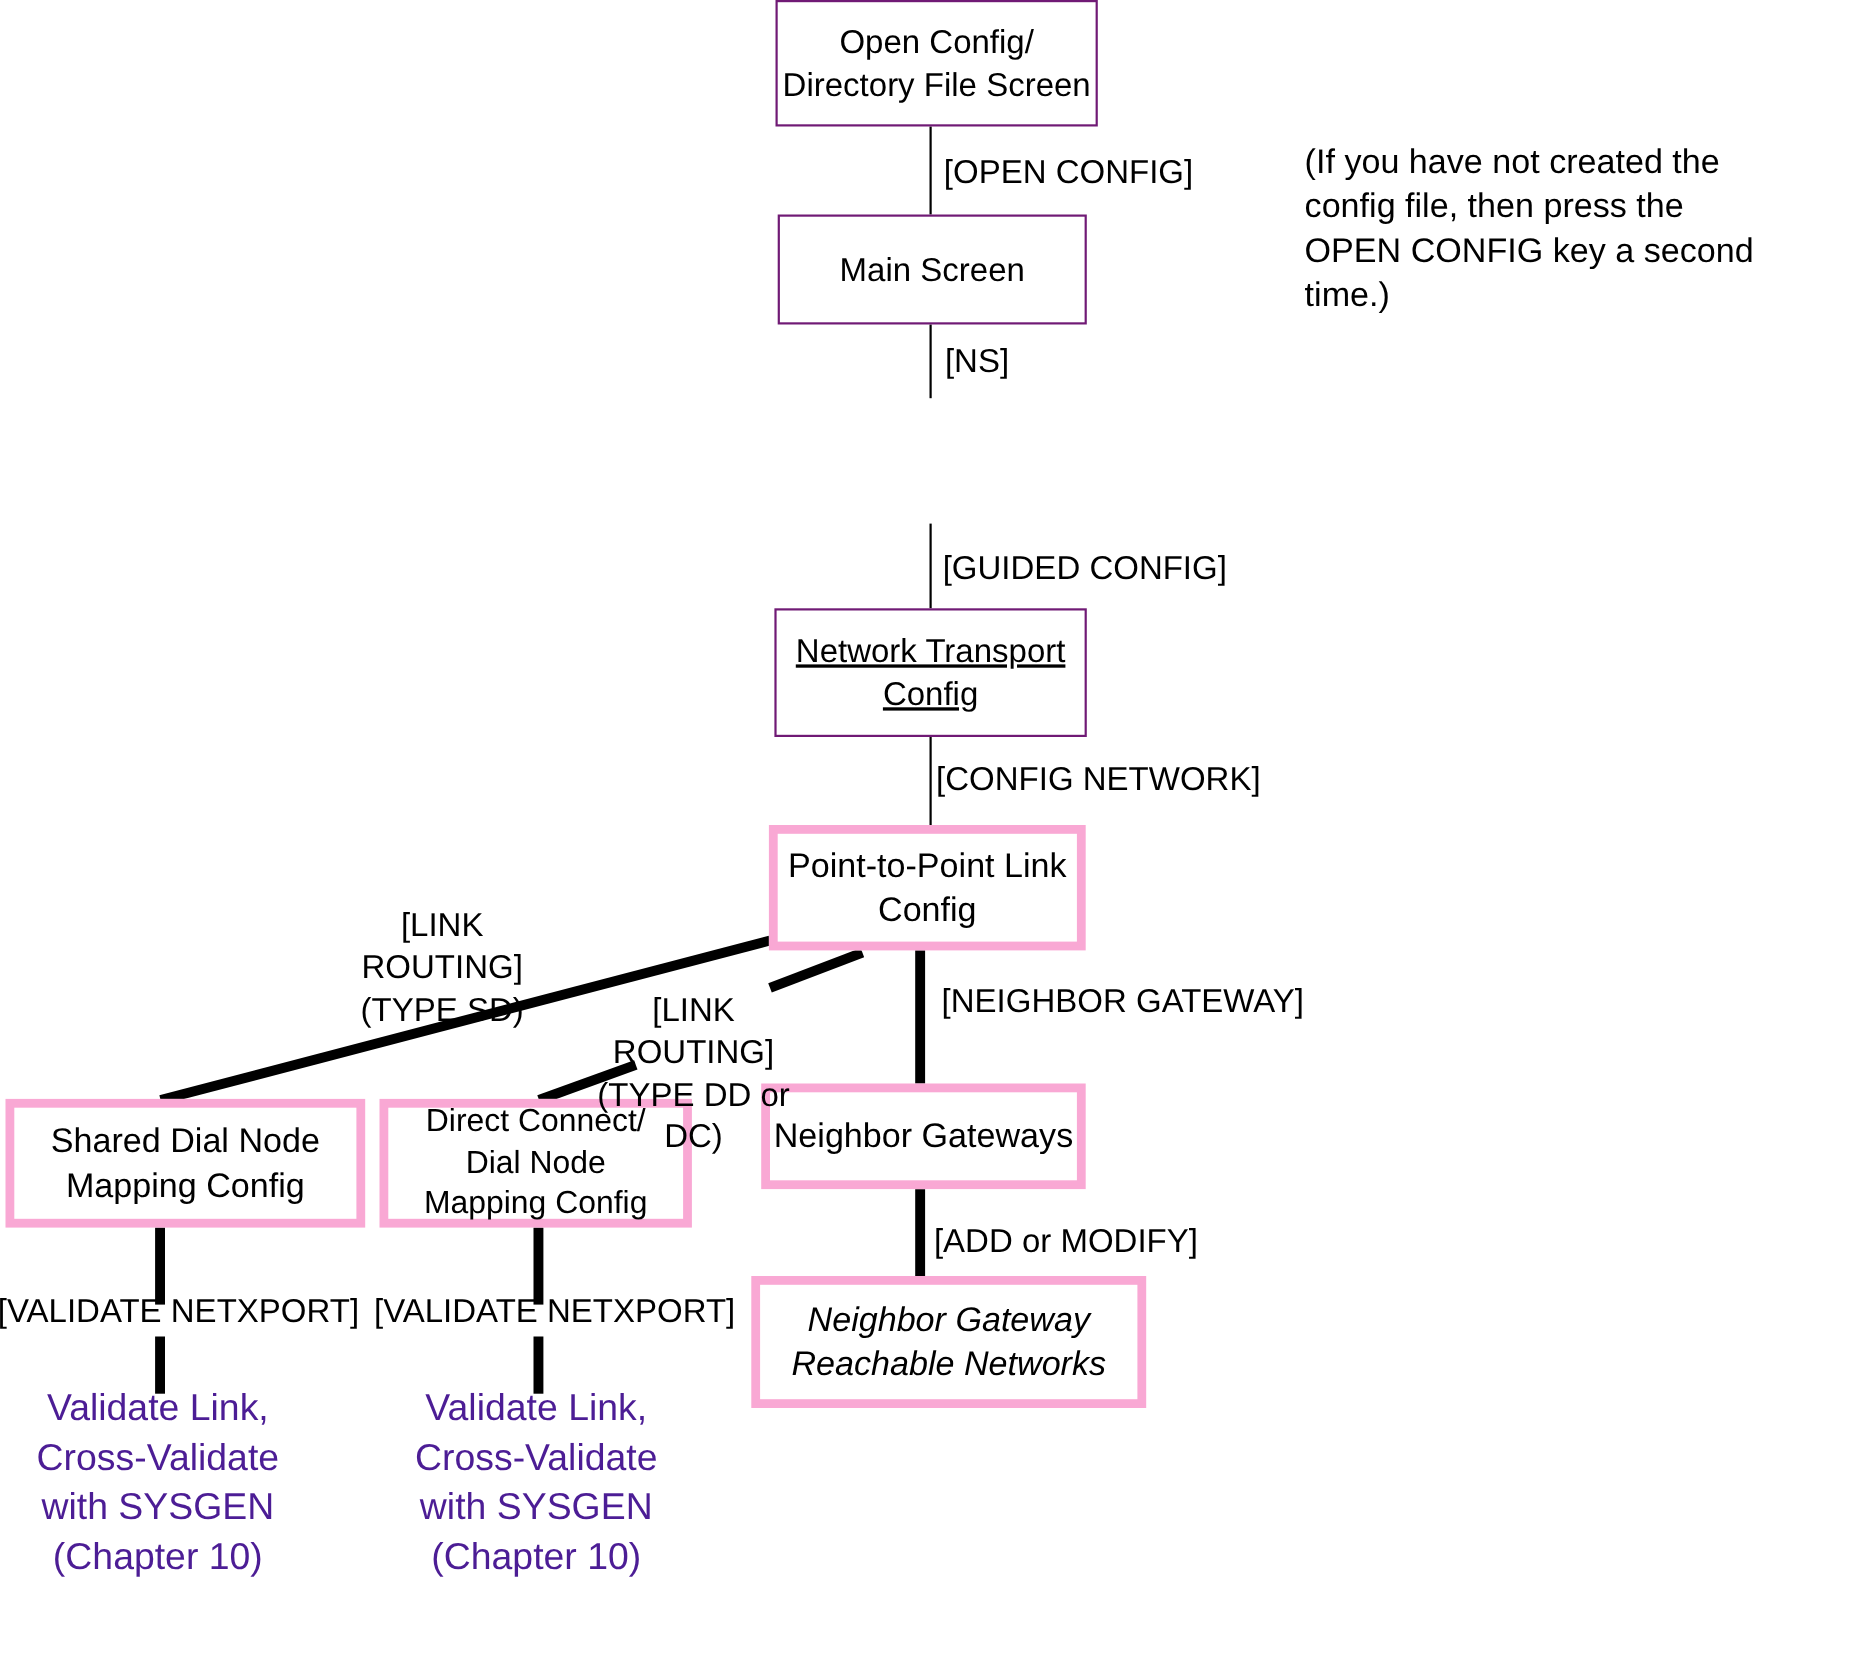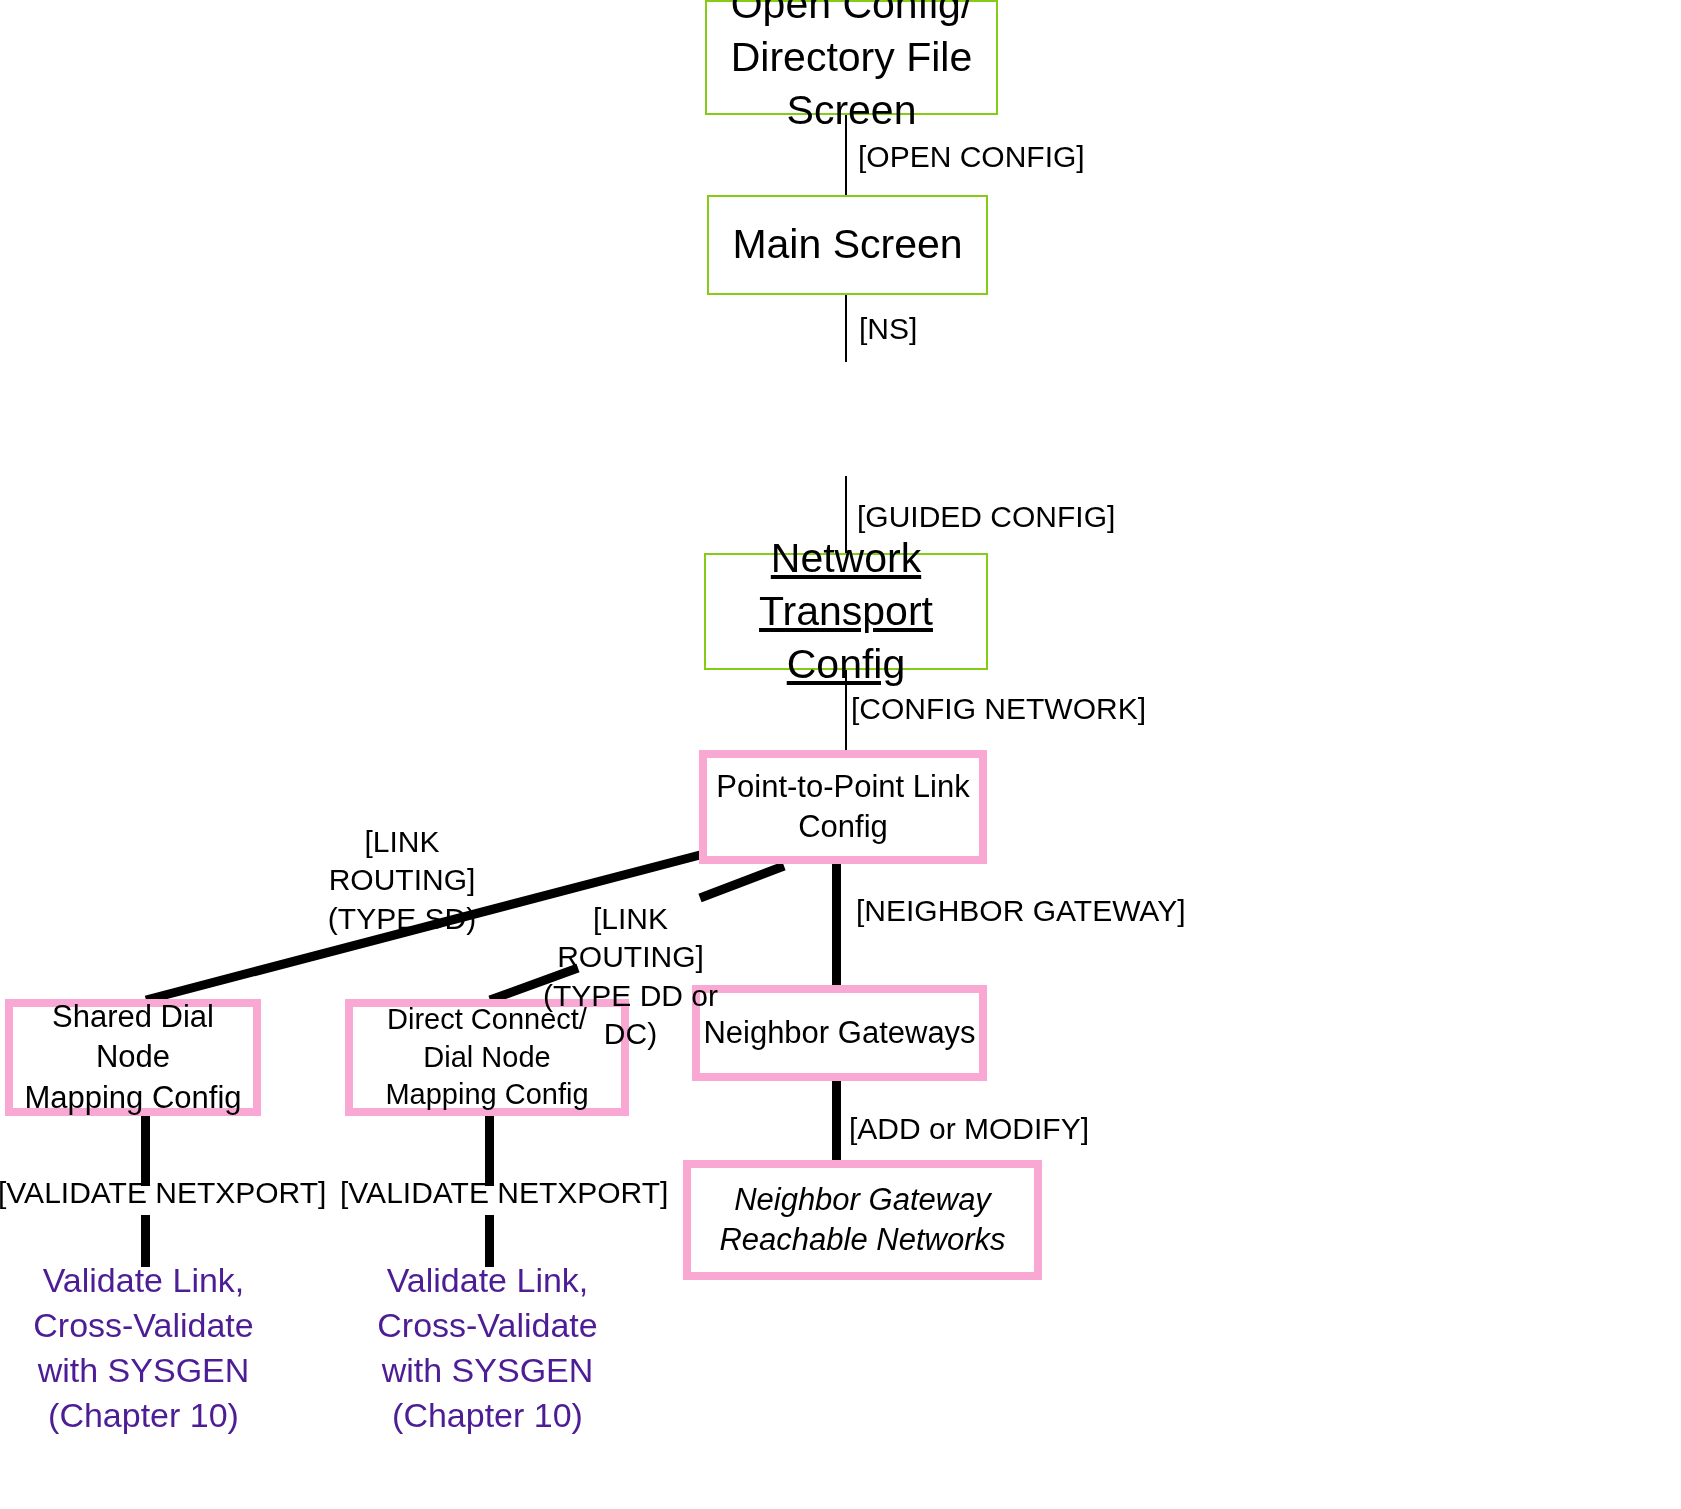--- a/index.html
+++ b/index.html
@@ -25,22 +25,22 @@
     display: flex;
     align-items: center;
     justify-content: center;
     text-align: center;
     line-height: 1.30;
     white-space: pre-line;
     color: #000;
     z-index: 3;
   }
   .node.thin {
-    border: 2px solid #84cc16;
-    font-size: 41px;
+    border: 2px solid #701a75;
+    font-size: 30px;
   }
   .node.thick {
     border: 8px solid #f9a8d4;
     font-size: 31px;
   }
   .edge-label {
     position: absolute;
     font-size: 30px;
     line-height: 1.28;
     white-space: pre-line;
@@ -121,21 +121,21 @@
   <div class="node thin" style="left:704px; top:553px; width:284px; height:117px;text-decoration:underline;">
     <span>Network Transport
 Config</span>
   </div>
 
   <div class="node thick" style="left:699px; top:750px; width:288px; height:114px;">
     <span>Point-to-Point Link
 Config</span>
   </div>
 
-  <div class="node thick" style="left:5px; top:999px; width:256px; height:117px;">
+  <div class="node thick" style="left:5px; top:999px; width:327px; height:117px;">
     <span>Shared Dial Node
 Mapping Config</span>
   </div>
 
   <div class="node thick" style="left:345px; top:999px; width:284px; height:117px; font-size:29px;">
     <span>Direct Connect/
 Dial Node
 Mapping Config</span>
   </div>
 
@@ -173,14 +173,18 @@
   <div class="plain-text" style="left:16px; top:1258px; width:255px;">Validate Link,
 Cross-Validate
 with SYSGEN
 (Chapter 10)</div>
 
   <div class="plain-text" style="left:360px; top:1258px; width:255px;">Validate Link,
 Cross-Validate
 with SYSGEN
 (Chapter 10)</div>
 
+  <div class="note" style="left:1186px; top:127px; width:420px;">(If you have not created the
+config file, then press the
+OPEN CONFIG key a second
+time.)</div>
 
 </div>
 
 </body></html>

